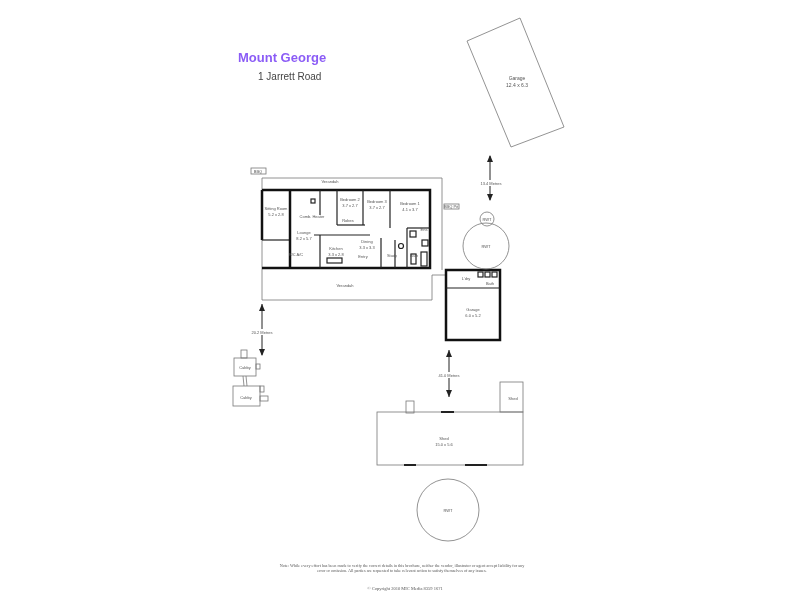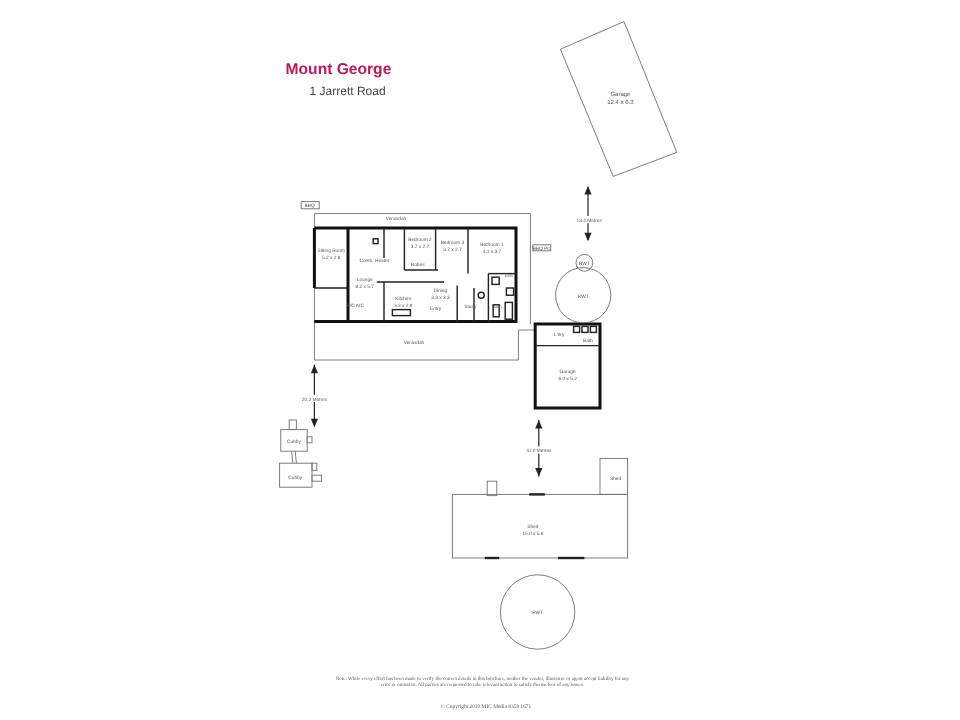--- a/index.html
+++ b/index.html
@@ -1,17 +1,17 @@
 <!DOCTYPE html>
 <html><head>
 <meta charset="utf-8">
 <style>
   html, body { margin:0; padding:0; background:#ffffff; }
   body { width:800px; height:600px; position:relative; overflow:hidden; font-family:"Liberation Sans", sans-serif; }
-  .title { position:absolute; left:238px; top:50px; font-size:13px; font-weight:bold; color:#be185d; }
+  .title { position:absolute; left:238px; top:50px; font-size:13px; font-weight:bold; color:#8b5cf6; }
   .subtitle { position:absolute; left:258px; top:71px; font-size:10px; color:#444; }
   svg { position:absolute; left:0; top:0; }
   .lbl { font-family:"Liberation Sans", sans-serif; font-size:5px; fill:#555; text-anchor:middle; }
   .lbl-sm { font-family:"Liberation Sans", sans-serif; font-size:4px; fill:#555; text-anchor:middle; }
   .thin { stroke:#777; stroke-width:0.8; fill:none; }
   .wall { stroke:#111; stroke-width:2.5; fill:none; }
   .iwall { stroke:#222; stroke-width:1.2; fill:none; }
   .note { position:absolute; left:276px; top:563px; width:252px; font-family:"Liberation Serif", serif; font-size:4.2px; line-height:5px; color:#555; text-align:center; }
   .copy { position:absolute; left:270px; top:586px; width:270px; font-family:"Liberation Serif", serif; font-size:4.5px; color:#555; text-align:center; }
 </style>

